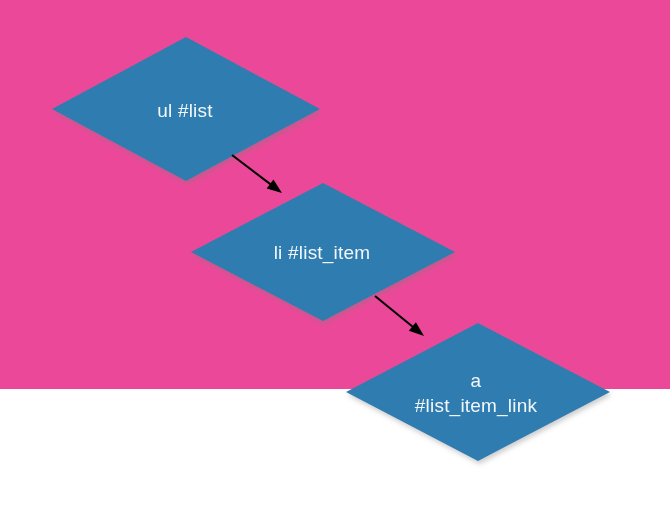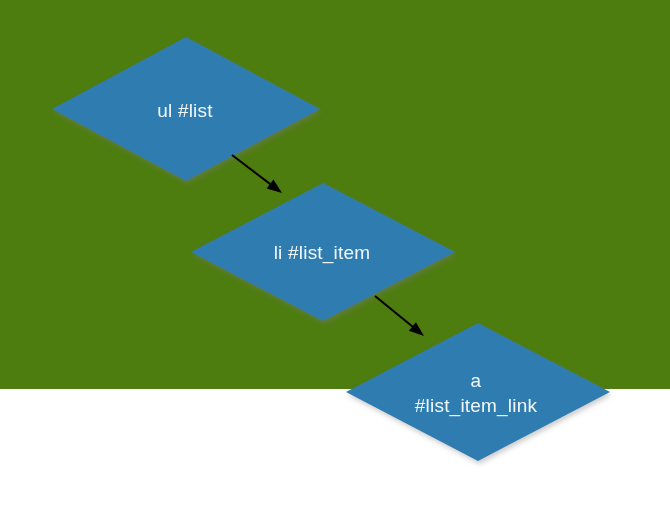--- a/index.html
+++ b/index.html
@@ -10,21 +10,21 @@
   body {
     width: 670px;
     height: 529px;
     font-family: "Liberation Sans", sans-serif;
     overflow: hidden;
   }
   #diagram-canvas {
     position: relative;
     width: 670px;
     height: 389px;
-    background: #4d7c0f;
+    background: #ec4899;
   }
   svg.diagram-svg {
     position: absolute;
     top: 0;
     left: 0;
     width: 670px;
     height: 529px;
     display: block;
   }
   .node-shape {

